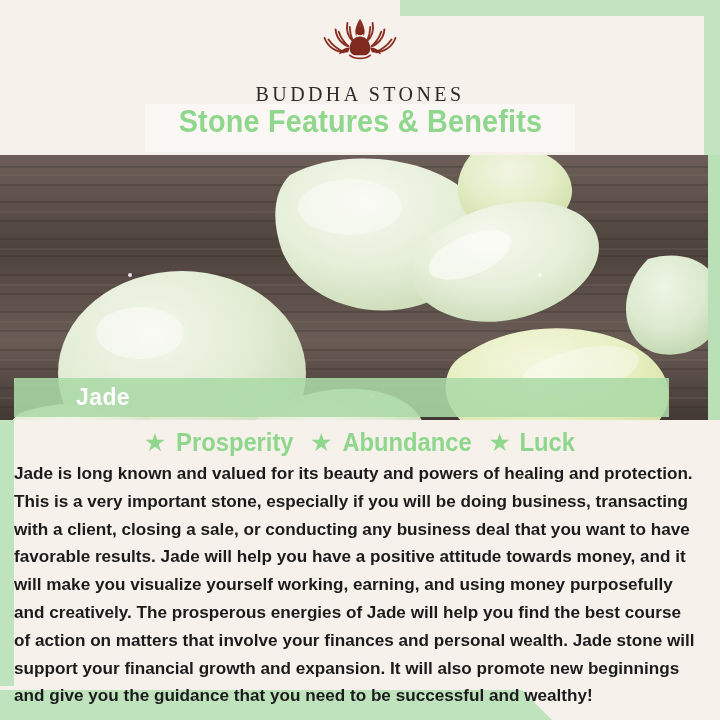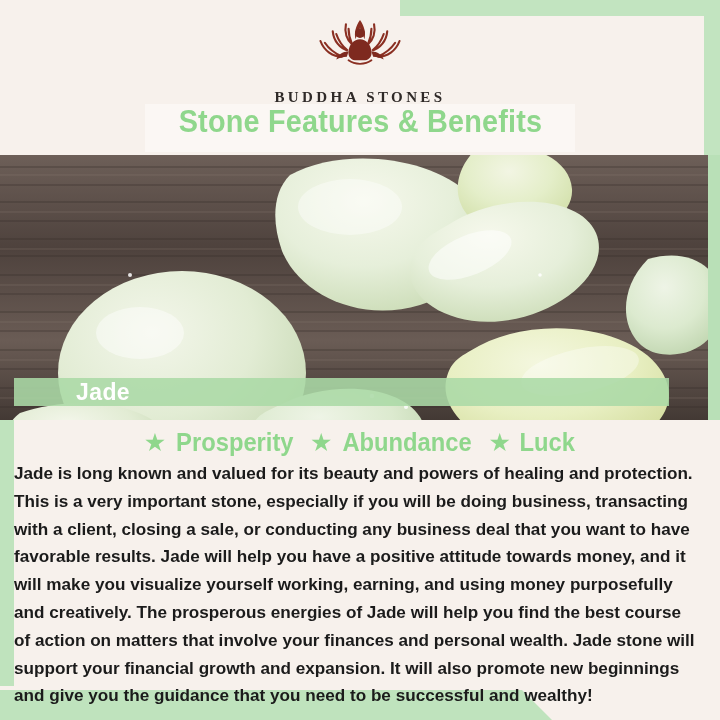--- a/index.html
+++ b/index.html
@@ -41,21 +41,21 @@
 
   
   .logo-wrap{
     position:absolute;top:12px;left:0;width:720px;height:94px;
     display:flex;flex-direction:column;align-items:center;justify-content:flex-start;
   }
   .logo-mark{width:150px;height:66px;display:block;}
   .logo-text{
     margin-top:19px;
     font-family:"Liberation Serif", serif;
-    font-size:15px;letter-spacing:3.4px;color:#2f2a28;font-weight:700;
+    font-size:20px;letter-spacing:3.4px;color:#2f2a28;font-weight:400;
   }
 
   
   .banner{
     position:absolute;left:145px;top:104px;width:430px;height:48px;
     background:#fbf7f4;
     display:flex;align-items:flex-start;justify-content:center;
   }
   .banner-title{
     font-family:"Liberation Sans Narrow","Liberation Sans",sans-serif;
@@ -65,21 +65,21 @@
   }
 
   
   .photo{
     position:absolute;left:0;top:155px;width:708px;height:265px;
     overflow:hidden;background:#5b4f4a;
   }
   .photo svg{display:block;width:708px;height:265px;}
 
   .jade-band{
-    position:absolute;left:14px;top:378px;width:655px;height:28px;
+    position:absolute;left:14px;top:378px;width:655px;height:39px;
     background:rgba(171,217,166,.88);
     display:flex;align-items:center;
   }
   .jade-label{
     margin-left:62px;color:#ffffff;font-weight:700;font-size:23px;
     letter-spacing:.4px;
   }
 
   
   .benefits{

